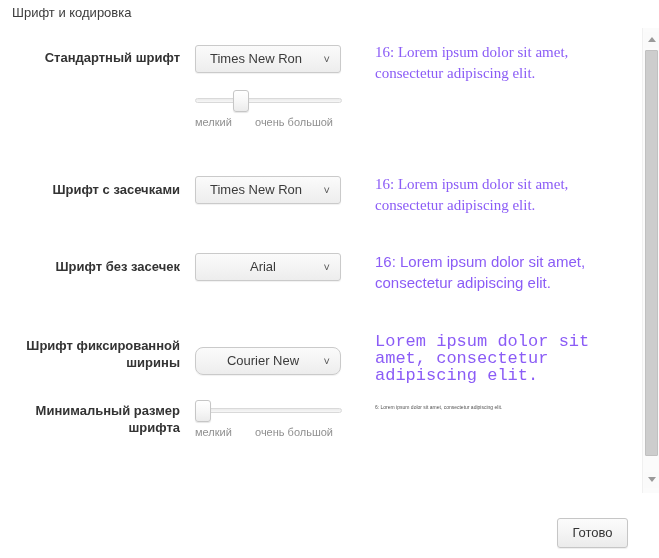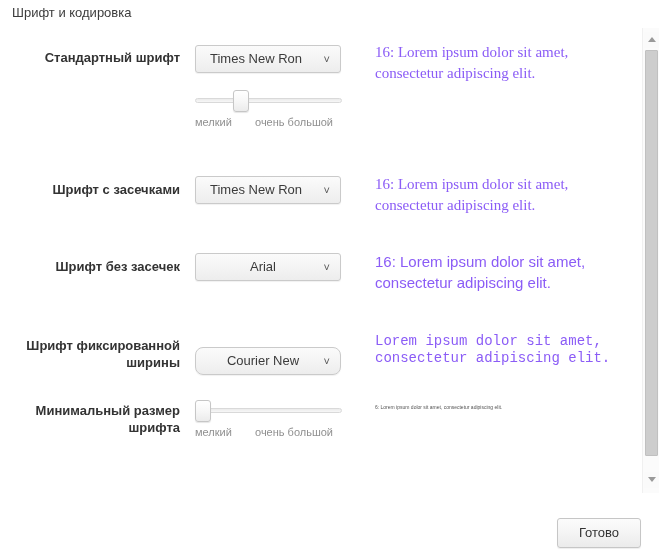--- a/index.html
+++ b/index.html
@@ -161,21 +161,21 @@
     font-size: 15px;
     line-height: 21px;
   }
   .preview.sans {
     font-family: "Liberation Sans", sans-serif;
     font-size: 15px;
     line-height: 21px;
   }
   .preview.mono {
     font-family: "Liberation Mono", "DejaVu Sans Mono", monospace;
-    font-size: 14px;
+    font-size: 17px;
     line-height: 17px;
     width: 250px;
   }
   .preview.tiny {
     font-family: "Liberation Sans", sans-serif;
     font-size: 5px;
     line-height: 8px;
     width: 260px;
     color: #555555;
     white-space: nowrap;
@@ -235,21 +235,21 @@
     left: 0;
     top: 493px;
     width: 659px;
     height: 65px;
     background: #ffffff;
   }
   #done-button {
     position: absolute;
     left: 557px;
     top: 25px;
-    width: 84px;
+    width: 71px;
     height: 30px;
     box-sizing: border-box;
     border: 1px solid #c6c6c6;
     border-radius: 3px;
     background: linear-gradient(to bottom, #fbfbfb 0%, #f4f4f4 50%, #ebebeb 100%);
     box-shadow: 0 1px 1px rgba(0,0,0,0.07);
     font-size: 13px;
     color: #333333;
     text-align: center;
     line-height: 28px;

